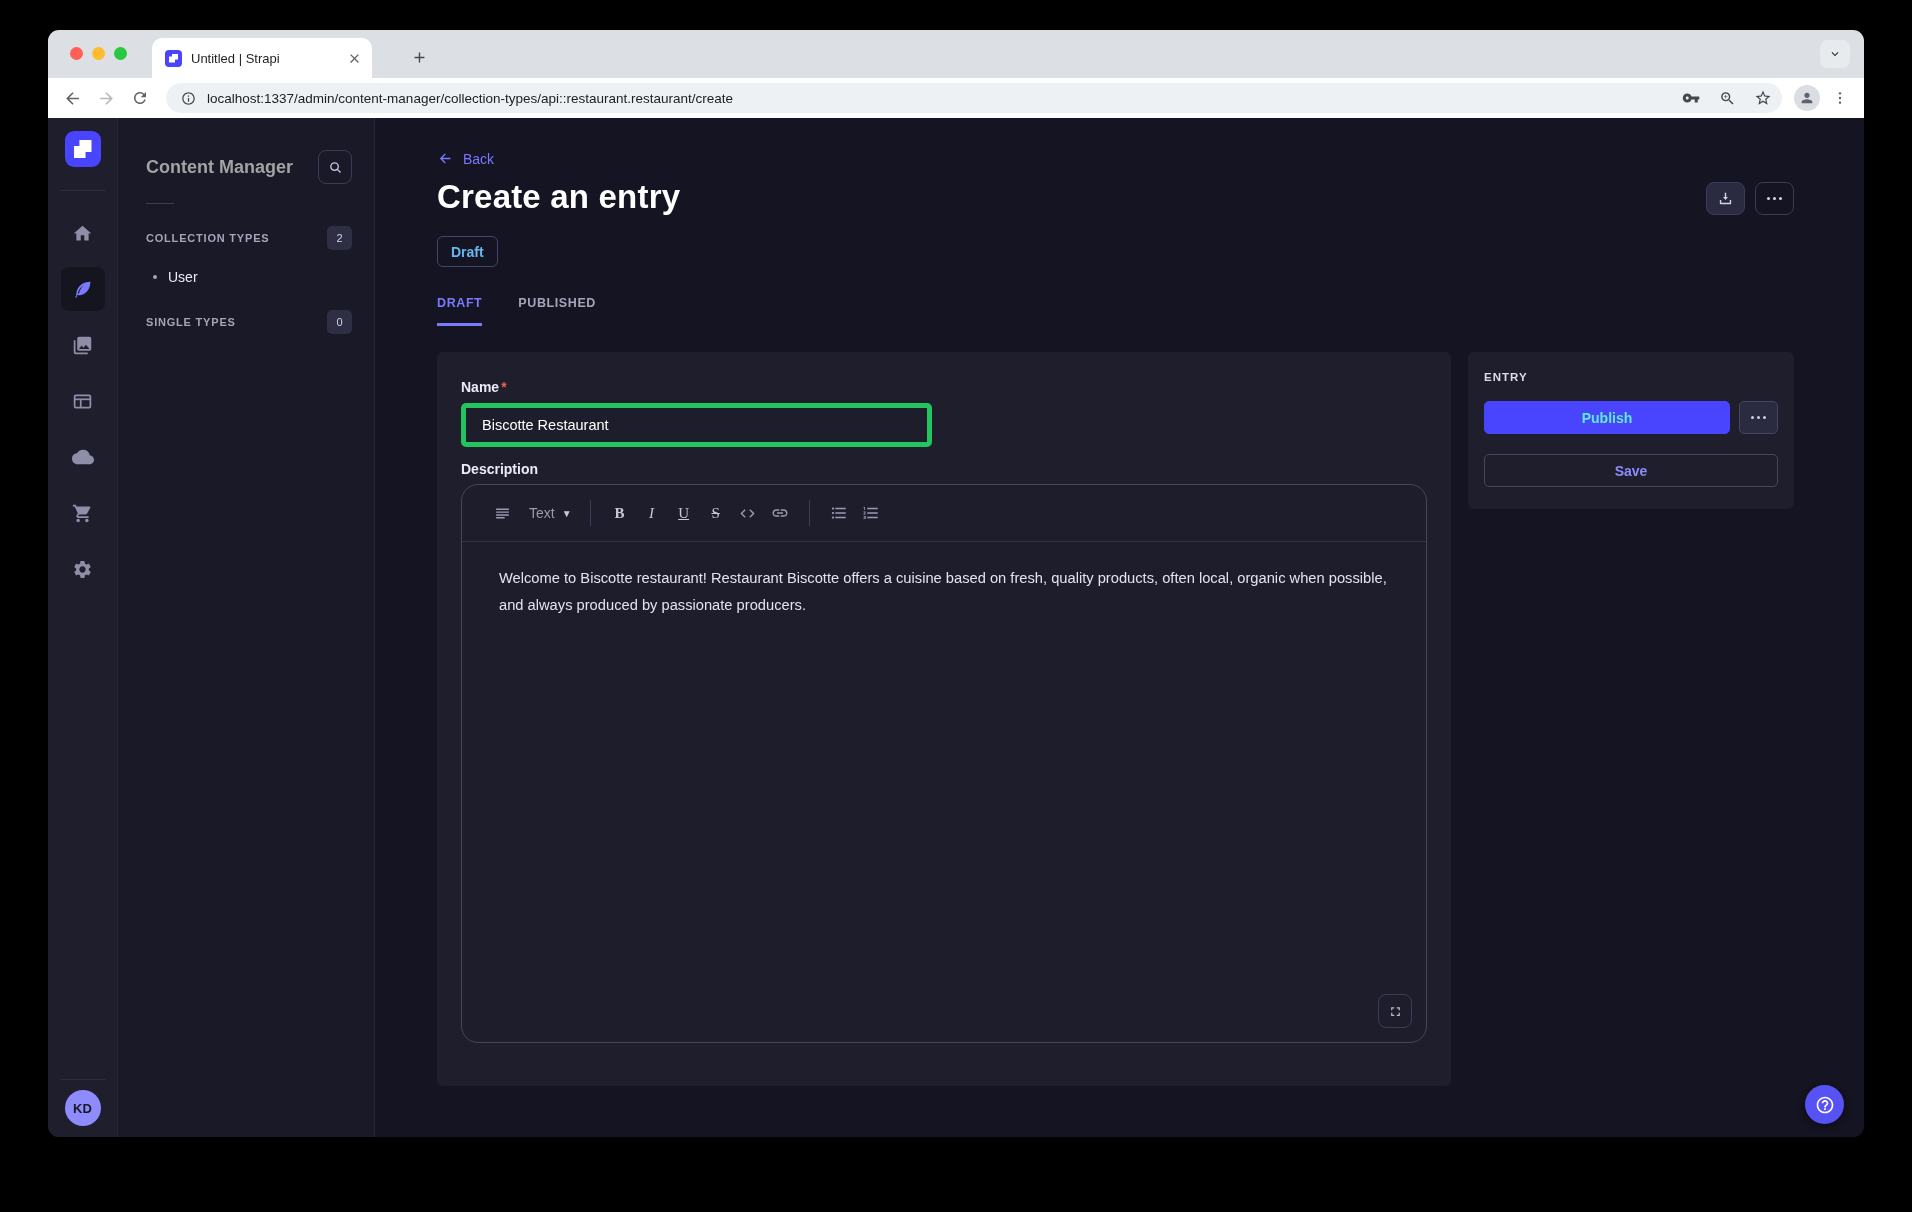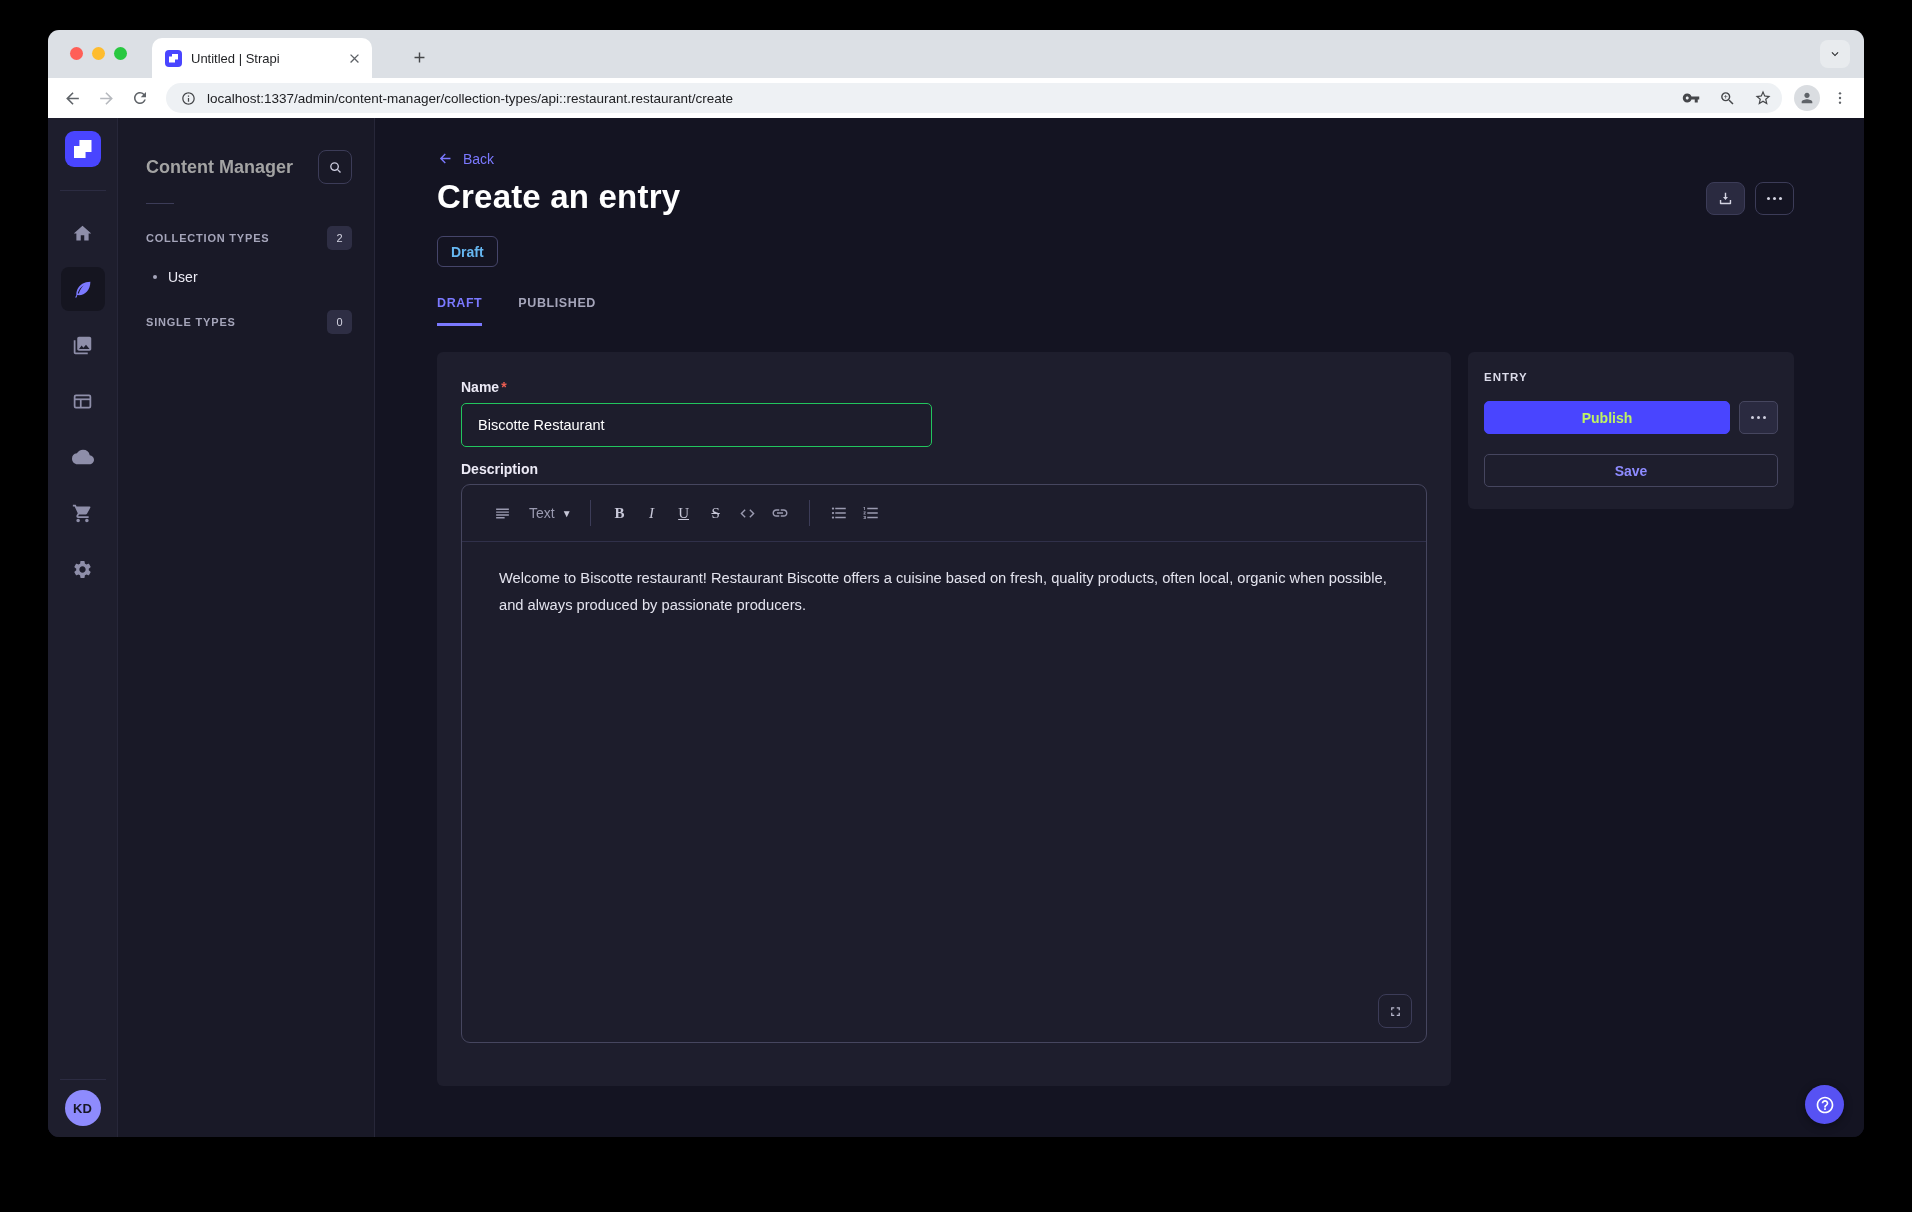--- a/index.html
+++ b/index.html
@@ -77,39 +77,39 @@
                  border:1px solid #45456a; border-radius:6px; color:#66b7f1; font-size:14px; font-weight:bold; }
   .tabs-row { display:flex; gap:36px; margin-top:29px; }
   .tab-item { font-size:12.5px; font-weight:bold; letter-spacing:.6px; color:#a5a5ba; padding-bottom:13px; cursor:pointer; }
   .tab-item.active { color:#7b79ff; border-bottom:3px solid #7b79ff; }
 
   .content-row { display:flex; align-items:flex-start; gap:17px; margin-top:26px; padding-right:70px; }
   .form-card { width:1014px; height:734px; background:#1e1e2d; border-radius:6px; padding:26px 24px; }
   .field-label { font-size:14px; font-weight:bold; color:#eceaf6; }
   .req { color:#ee5e52; margin-left:2px; }
   .text-input { display:block; width:471px; height:44px; margin-top:7px; padding:0 16px;
-                background:#1d1d2c; border:1px solid #22c55e; border-radius:5px;
+                background:#1d1d2c; border:5px solid #22c55e; border-radius:5px;
                 color:#fff; font-size:14.5px; font-family:"Liberation Sans",sans-serif; outline:none; }
   .desc-label { margin-top:14px; display:block; }
-  .editor { margin-top:7px; height:559px; border:1px solid #46465f; border-radius:9px;
+  .editor { margin-top:7px; height:559px; border:1px solid #46465f; border-radius:17px;
             display:flex; flex-direction:column; position:relative; background:#1d1d2c; }
   .editor-toolbar { height:57px; flex:none; border-bottom:1px solid #30304a; display:flex; align-items:center; padding:0 24px; color:#a5a5ba; }
   .tb-btn { height:32px; min-width:32px; padding:0 5px; border-radius:5px; display:flex; align-items:center; justify-content:center; gap:7px; color:#9a9ab0; font-size:14px; cursor:pointer; }
   .tb-glyph { font-size:15px; color:#c7c7d8; font-family:"Liberation Serif",serif; }
   .tb-sep { width:1px; height:26px; background:#3c3c58; margin:0 13px; }
   .caret { font-size:10px; color:#c7c7d8; }
   .editor-body { flex:1; padding:23px 37px; color:#e3e3ee; font-size:14.7px; line-height:27px; }
   .expand-btn { position:absolute; right:14px; bottom:14px; width:34px; height:34px; border:1px solid #3c3c58;
                 border-radius:8px; background:transparent; color:#b8b8cc; display:flex; align-items:center; justify-content:center; }
 
   .entry-panel { width:326px; background:#1e1e2d; border-radius:6px; padding:19px 16px 22px; }
   .entry-title { font-size:11.5px; font-weight:bold; letter-spacing:1px; color:#dcdcea; }
   .publish-row { display:flex; gap:9px; margin-top:18px; }
   .publish-btn { flex:1; height:33px; background:#4945ff; border:1px solid #4945ff; border-radius:5px;
-                 color:#bef264; font-size:14px; font-weight:bold; cursor:pointer; font-family:"Liberation Sans",sans-serif; }
+                 color:#5eead4; font-size:14px; font-weight:bold; cursor:pointer; font-family:"Liberation Sans",sans-serif; }
   .more-btn { width:39px; height:33px; background:#2a2a40; border:1px solid #46465f; border-radius:5px;
               color:#cfcfdf; display:flex; align-items:center; justify-content:center; cursor:pointer; }
   .save-btn { width:100%; height:33px; margin-top:20px; background:transparent; border:1px solid #46465f;
               border-radius:5px; color:#8e8bff; font-size:14px; font-weight:bold; cursor:pointer; font-family:"Liberation Sans",sans-serif; }
 
   .help-fab { position:absolute; right:20px; bottom:13px; width:39px; height:39px; border-radius:50%;
               background:#5752f3; color:#fff; display:flex; align-items:center; justify-content:center; box-shadow:0 2px 8px rgba(0,0,0,.4); }
 
   .dots3 { display:flex; gap:3px; }
   .dots3 i { width:3px; height:3px; border-radius:50%; background:currentColor; }

